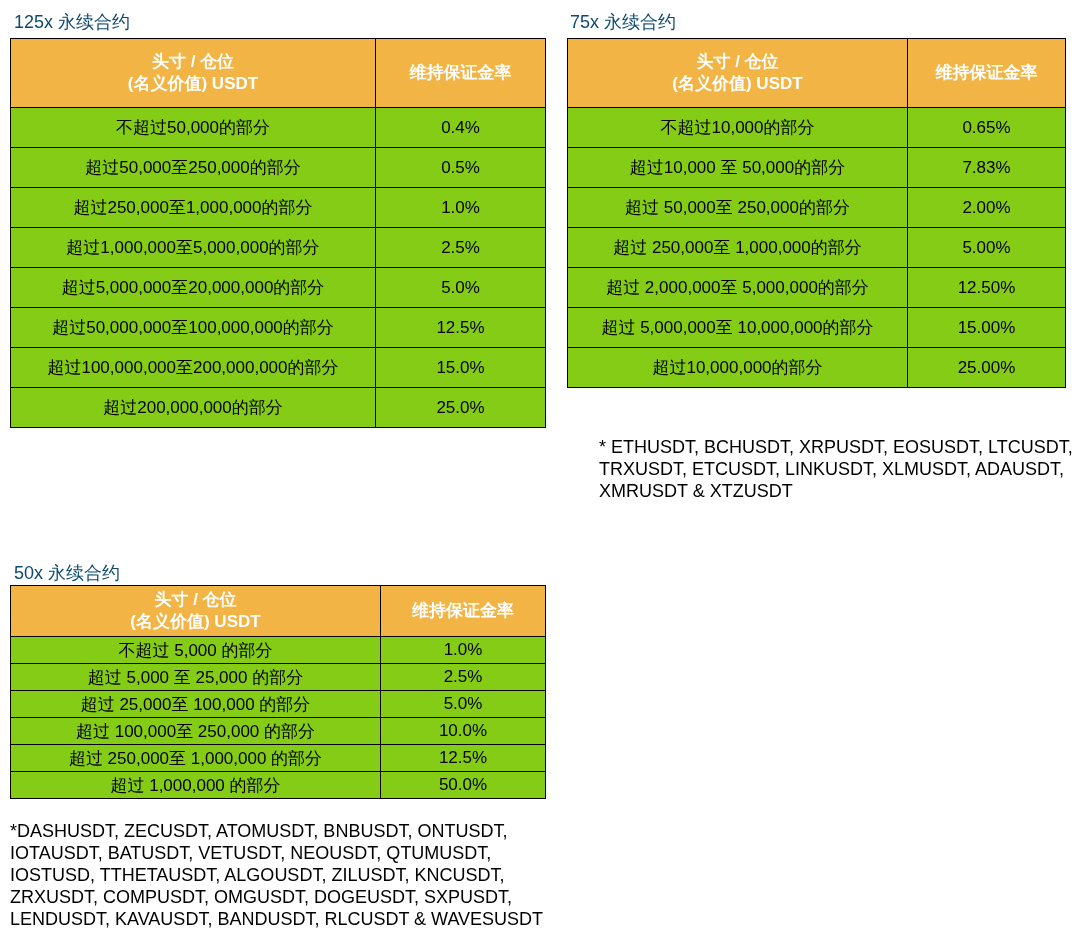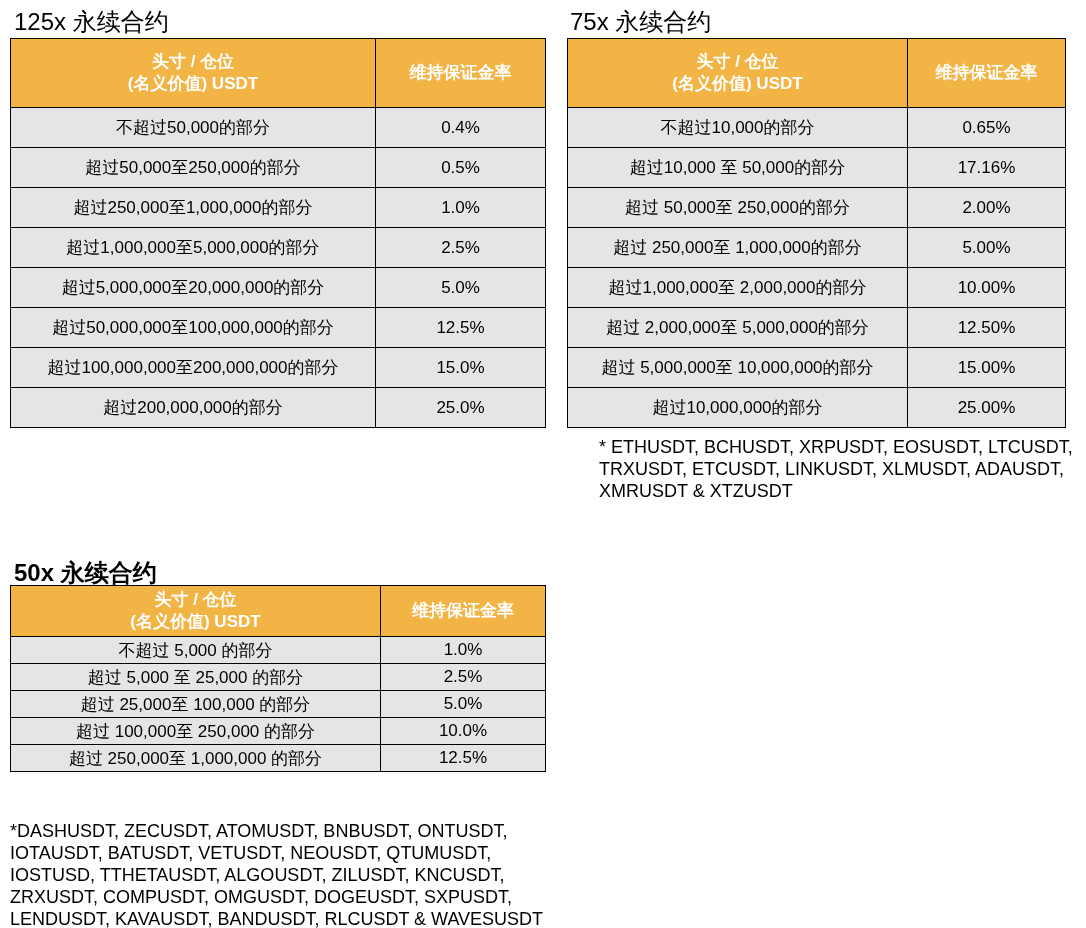--- a/index.html
+++ b/index.html
@@ -6,23 +6,23 @@
   body {
     width:1086px; height:928px;
     background:#ffffff;
     font-family:"Liberation Sans","DejaVu Sans",sans-serif;
     color:#000000;
     position:relative;
     overflow:hidden;
   }
   .title {
     position:absolute;
-    font-size:24px;
+    font-size:18px;
     line-height:20px;
-    color:#000000;
+    color:#0c4a6e;
     white-space:nowrap;
   }
   table.mtable {
     position:absolute;
     border-collapse:collapse;
     table-layout:fixed;
   }
   .mtable th, .mtable td {
     border:1px solid #000000;
     text-align:center;
@@ -33,21 +33,21 @@
   .mtable th {
     background:#F1B445;
     color:#ffffff;
     font-weight:bold;
     font-size:17px;
     line-height:22px;
     white-space:pre-line;
   }
   .mtable td {
     font-size:17px;
-    background:#e5e5e5;
+    background:#84cc16;
     margin-left:44px;
   }
   .t-big th { height:68px; }
   .t-big td { height:39px; }
   .t-small th { height:50px; }
   .t-small td { height:26px; }
   .footnote {
     position:absolute;
     font-size:18px;
     line-height:22px;
@@ -122,54 +122,50 @@
       <th>维持保证金率</th>
     </tr>
   </thead>
   <tbody>
     <tr>
         <td>不超过10,000的部分</td>
         <td>0.65%</td>
       </tr>
     <tr>
         <td>超过10,000 至 50,000的部分</td>
-        <td>17.16%</td>
+        <td>7.83%</td>
       </tr>
     <tr>
         <td>超过 50,000至 250,000的部分</td>
         <td>2.00%</td>
       </tr>
     <tr>
         <td>超过 250,000至 1,000,000的部分</td>
         <td>5.00%</td>
-      </tr>
-    <tr>
-        <td>超过1,000,000至 2,000,000的部分</td>
-        <td>10.00%</td>
       </tr>
     <tr>
         <td>超过 2,000,000至 5,000,000的部分</td>
         <td>12.50%</td>
       </tr>
     <tr>
         <td>超过 5,000,000至 10,000,000的部分</td>
         <td>15.00%</td>
       </tr>
     <tr>
         <td>超过10,000,000的部分</td>
         <td>25.00%</td>
       </tr>
   </tbody>
 </table>
 
 <div class="footnote" style="left:567px; top:436px; width:512px;margin-left:32px;">* ETHUSDT, BCHUSDT,  XRPUSDT, EOSUSDT, LTCUSDT,
 TRXUSDT, ETCUSDT, LINKUSDT, XLMUSDT, ADAUSDT,
 XMRUSDT &amp; XTZUSDT</div>
 
-<div class="title" style="left:14px; top:563px;font-weight:bold;">50x 永续合约</div>
+<div class="title" style="left:14px; top:563px;">50x 永续合约</div>
 
 <table class="mtable t-small" style="left:10px; top:585px; width:535px;">
   <colgroup>
       <col style="width:370px">
       <col style="width:165px">
     </colgroup>
   <thead>
     <tr>
       <th>头寸 / 仓位
 (名义价值) USDT</th>
@@ -190,20 +186,24 @@
         <td>5.0%</td>
       </tr>
     <tr>
         <td>超过 100,000至 250,000 的部分</td>
         <td>10.0%</td>
       </tr>
     <tr>
         <td>超过 250,000至 1,000,000 的部分</td>
         <td>12.5%</td>
       </tr>
+    <tr>
+        <td>超过 1,000,000 的部分</td>
+        <td>50.0%</td>
+      </tr>
   </tbody>
 </table>
 
 <div class="footnote" style="left:10px; top:805px; width:548px;margin-top:15px;">*DASHUSDT, ZECUSDT, ATOMUSDT, BNBUSDT, ONTUSDT,
 IOTAUSDT, BATUSDT, VETUSDT, NEOUSDT, QTUMUSDT,
 IOSTUSD, TTHETAUSDT, ALGOUSDT, ZILUSDT, KNCUSDT,
 ZRXUSDT, COMPUSDT, OMGUSDT, DOGEUSDT, SXPUSDT,
 LENDUSDT, KAVAUSDT, BANDUSDT, RLCUSDT &amp; WAVESUSDT</div>
 
 </body></html>

